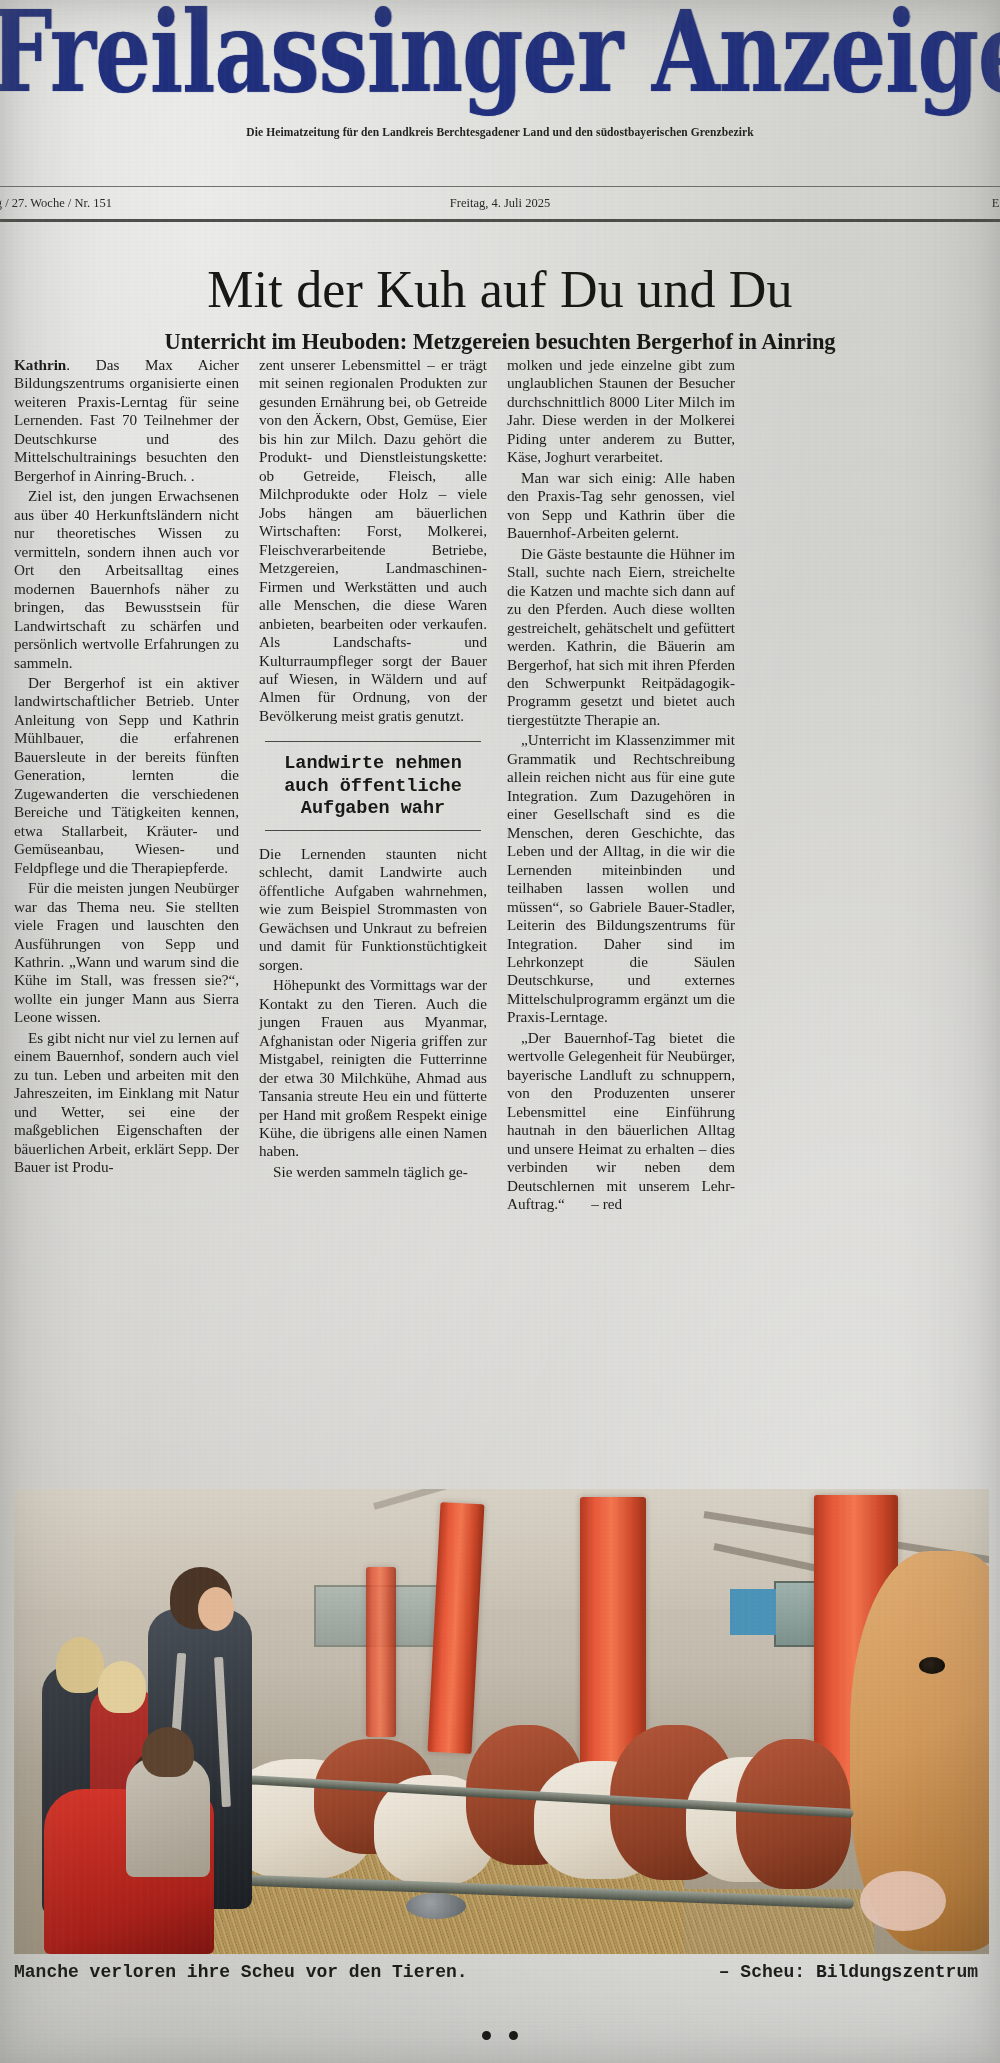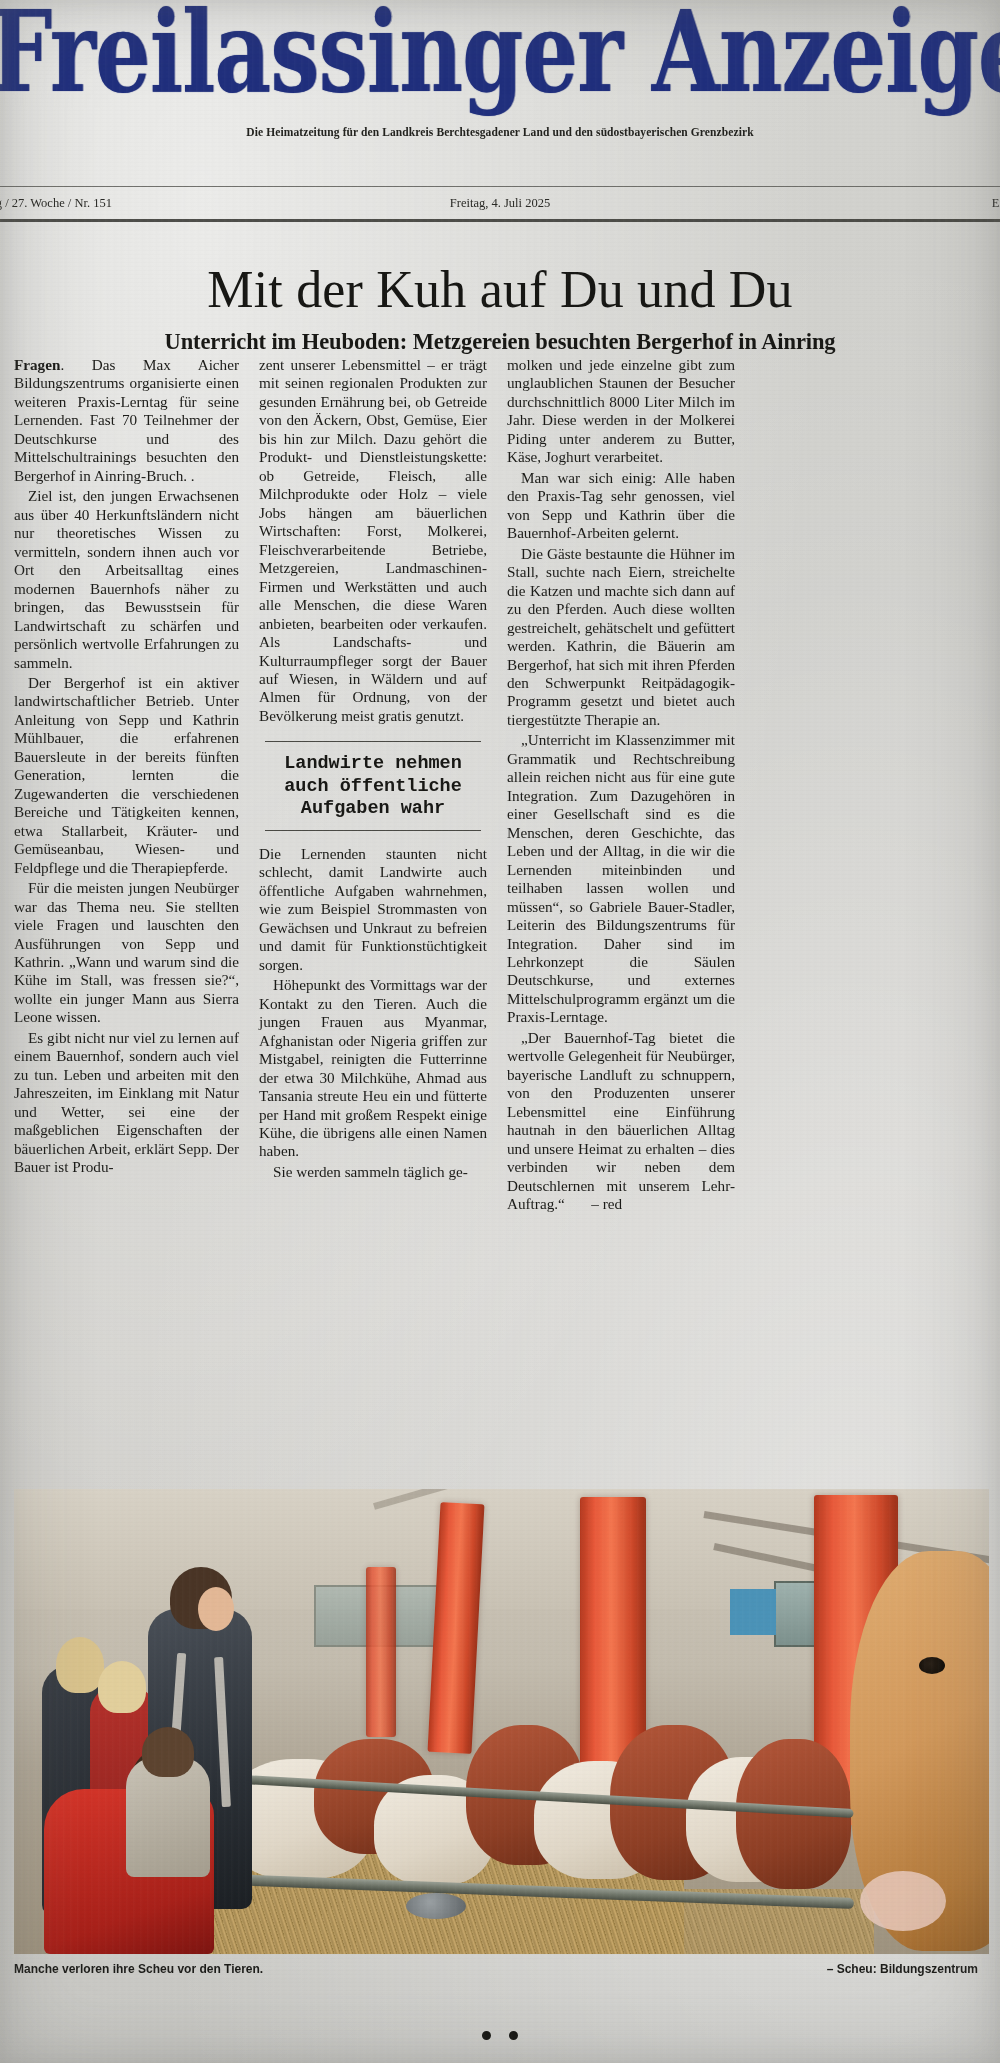--- a/index.html
+++ b/index.html
@@ -111,22 +111,22 @@
   .person{position:absolute;}
   .person .coat{position:absolute;inset:0;border-radius:28px 28px 10px 10px;}
   .hair{position:absolute;border-radius:50% 50% 40% 40%;}
   .face{position:absolute;border-radius:50%;background:#e3b896;}
   .strap{position:absolute;background:#cfcac1;border-radius:2px;opacity:.85;}
   .hay{position:absolute;background:
       repeating-linear-gradient(72deg,#b79a5e 0px,#a98c52 2px,#caa96a 4px,#94793f 6px);}
   .bucket{position:absolute;border-radius:50%;background:radial-gradient(circle at 40% 35%,#9aa0a3,#5d6366);}
 
   
-  .caption{position:absolute;left:14px;right:14px;top:1962px;height:22px;font-size:12px;
-    font-family:Liberation Sans, sans-serif;color:#1d1d1a;font-weight:700;text-align:center;}
+  .caption{position:absolute;left:14px;right:14px;top:1962px;height:22px;font-size:18px;
+    font-family:Liberation Mono, monospace;color:#1d1d1a;font-weight:700;text-align:center;}
   .caption .ctext{position:absolute;left:0;top:0;white-space:nowrap;}
   .caption .credit{position:absolute;right:8px;top:0;white-space:nowrap;font-weight:700;}
 
   .regmarks{position:absolute;left:0;right:0;top:2026px;text-align:center;}
   .regdot{display:inline-block;width:9px;height:9px;border-radius:50%;background:#151512;margin:0 7px;}
 </style>
 </head>
 <body>
 
 <div class="page">
@@ -145,21 +145,21 @@
     </div>
     <div class="rule-thick" style="top:33px;"></div>
   </div>
 
   <h1 class="headline">Mit der Kuh auf Du und Du</h1>
   <h2 class="subheadline">Unterricht im Heuboden: Metzgereien besuchten Bergerhof in Ainring</h2>
 
   <div class="cols">
 
     <div class="col c1">
-      <p class="first"><span class="dateline">Fragen</span><span>. Das Max Aicher Bildungszentrums organisierte einen weiteren Praxis-Lerntag für seine Lernenden. Fast 70 Teilnehmer der Deutschkurse und des Mittelschultrainings besuchten den Bergerhof in Ainring-Bruch. .</span></p>
+      <p class="first"><span class="dateline">Kathrin</span><span>. Das Max Aicher Bildungszentrums organisierte einen weiteren Praxis-Lerntag für seine Lernenden. Fast 70 Teilnehmer der Deutschkurse und des Mittelschultrainings besuchten den Bergerhof in Ainring-Bruch. .</span></p>
       <p>Ziel ist, den jungen Erwachsenen aus über 40 Herkunftsländern nicht nur theoretisches Wissen zu vermitteln, sondern ihnen auch vor Ort den Arbeitsalltag eines modernen Bauernhofs näher zu bringen, das Bewusstsein für Landwirtschaft zu schärfen und persönlich wertvolle Erfahrungen zu sammeln.</p>
       <p>Der Bergerhof ist ein aktiver landwirtschaftlicher Betrieb. Unter Anleitung von Sepp und Kathrin Mühlbauer, die erfahrenen Bauersleute in der bereits fünften Generation, lernten die Zugewanderten die verschiedenen Bereiche und Tätigkeiten kennen, etwa Stallarbeit, Kräuter- und Gemüseanbau, Wiesen- und Feldpflege und die Therapiepferde.</p>
       <p>Für die meisten jungen Neubürger war das Thema neu. Sie stellten viele Fragen und lauschten den Ausführungen von Sepp und Kathrin. „Wann und warum sind die Kühe im Stall, was fressen sie?“, wollte ein junger Mann aus Sierra Leone wissen.</p>
       <p>Es gibt nicht nur viel zu lernen auf einem Bauernhof, sondern auch viel zu tun. Leben und arbeiten mit den Jahreszeiten, im Einklang mit Natur und Wetter, sei eine der maßgeblichen Eigenschaften der bäuerlichen Arbeit, erklärt Sepp. Der Bauer ist Produ-</p>
     </div>
 
     <div class="col c2">
       <p class="first">zent unserer Lebensmittel – er trägt mit seinen regionalen Produkten zur gesunden Ernährung bei, ob Getreide von den Äckern, Obst, Gemüse, Eier bis hin zur Milch. Dazu gehört die Produkt- und Dienstleistungskette: ob Getreide, Fleisch, alle Milchprodukte oder Holz – viele Jobs hängen am bäuerlichen Wirtschaften: Forst, Molkerei, Fleischverarbeitende Betriebe, Metzgereien, Landmaschinen-Firmen und Werkstätten und auch alle Menschen, die diese Waren anbieten, bearbeiten oder verkaufen. Als Landschafts- und Kulturraumpfleger sorgt der Bauer auf Wiesen, in Wäldern und auf Almen für Ordnung, von der Bevölkerung meist gratis genutzt.</p>
       <div class="intertitle-wrap">
         <div class="intertitle-rule"></div>

